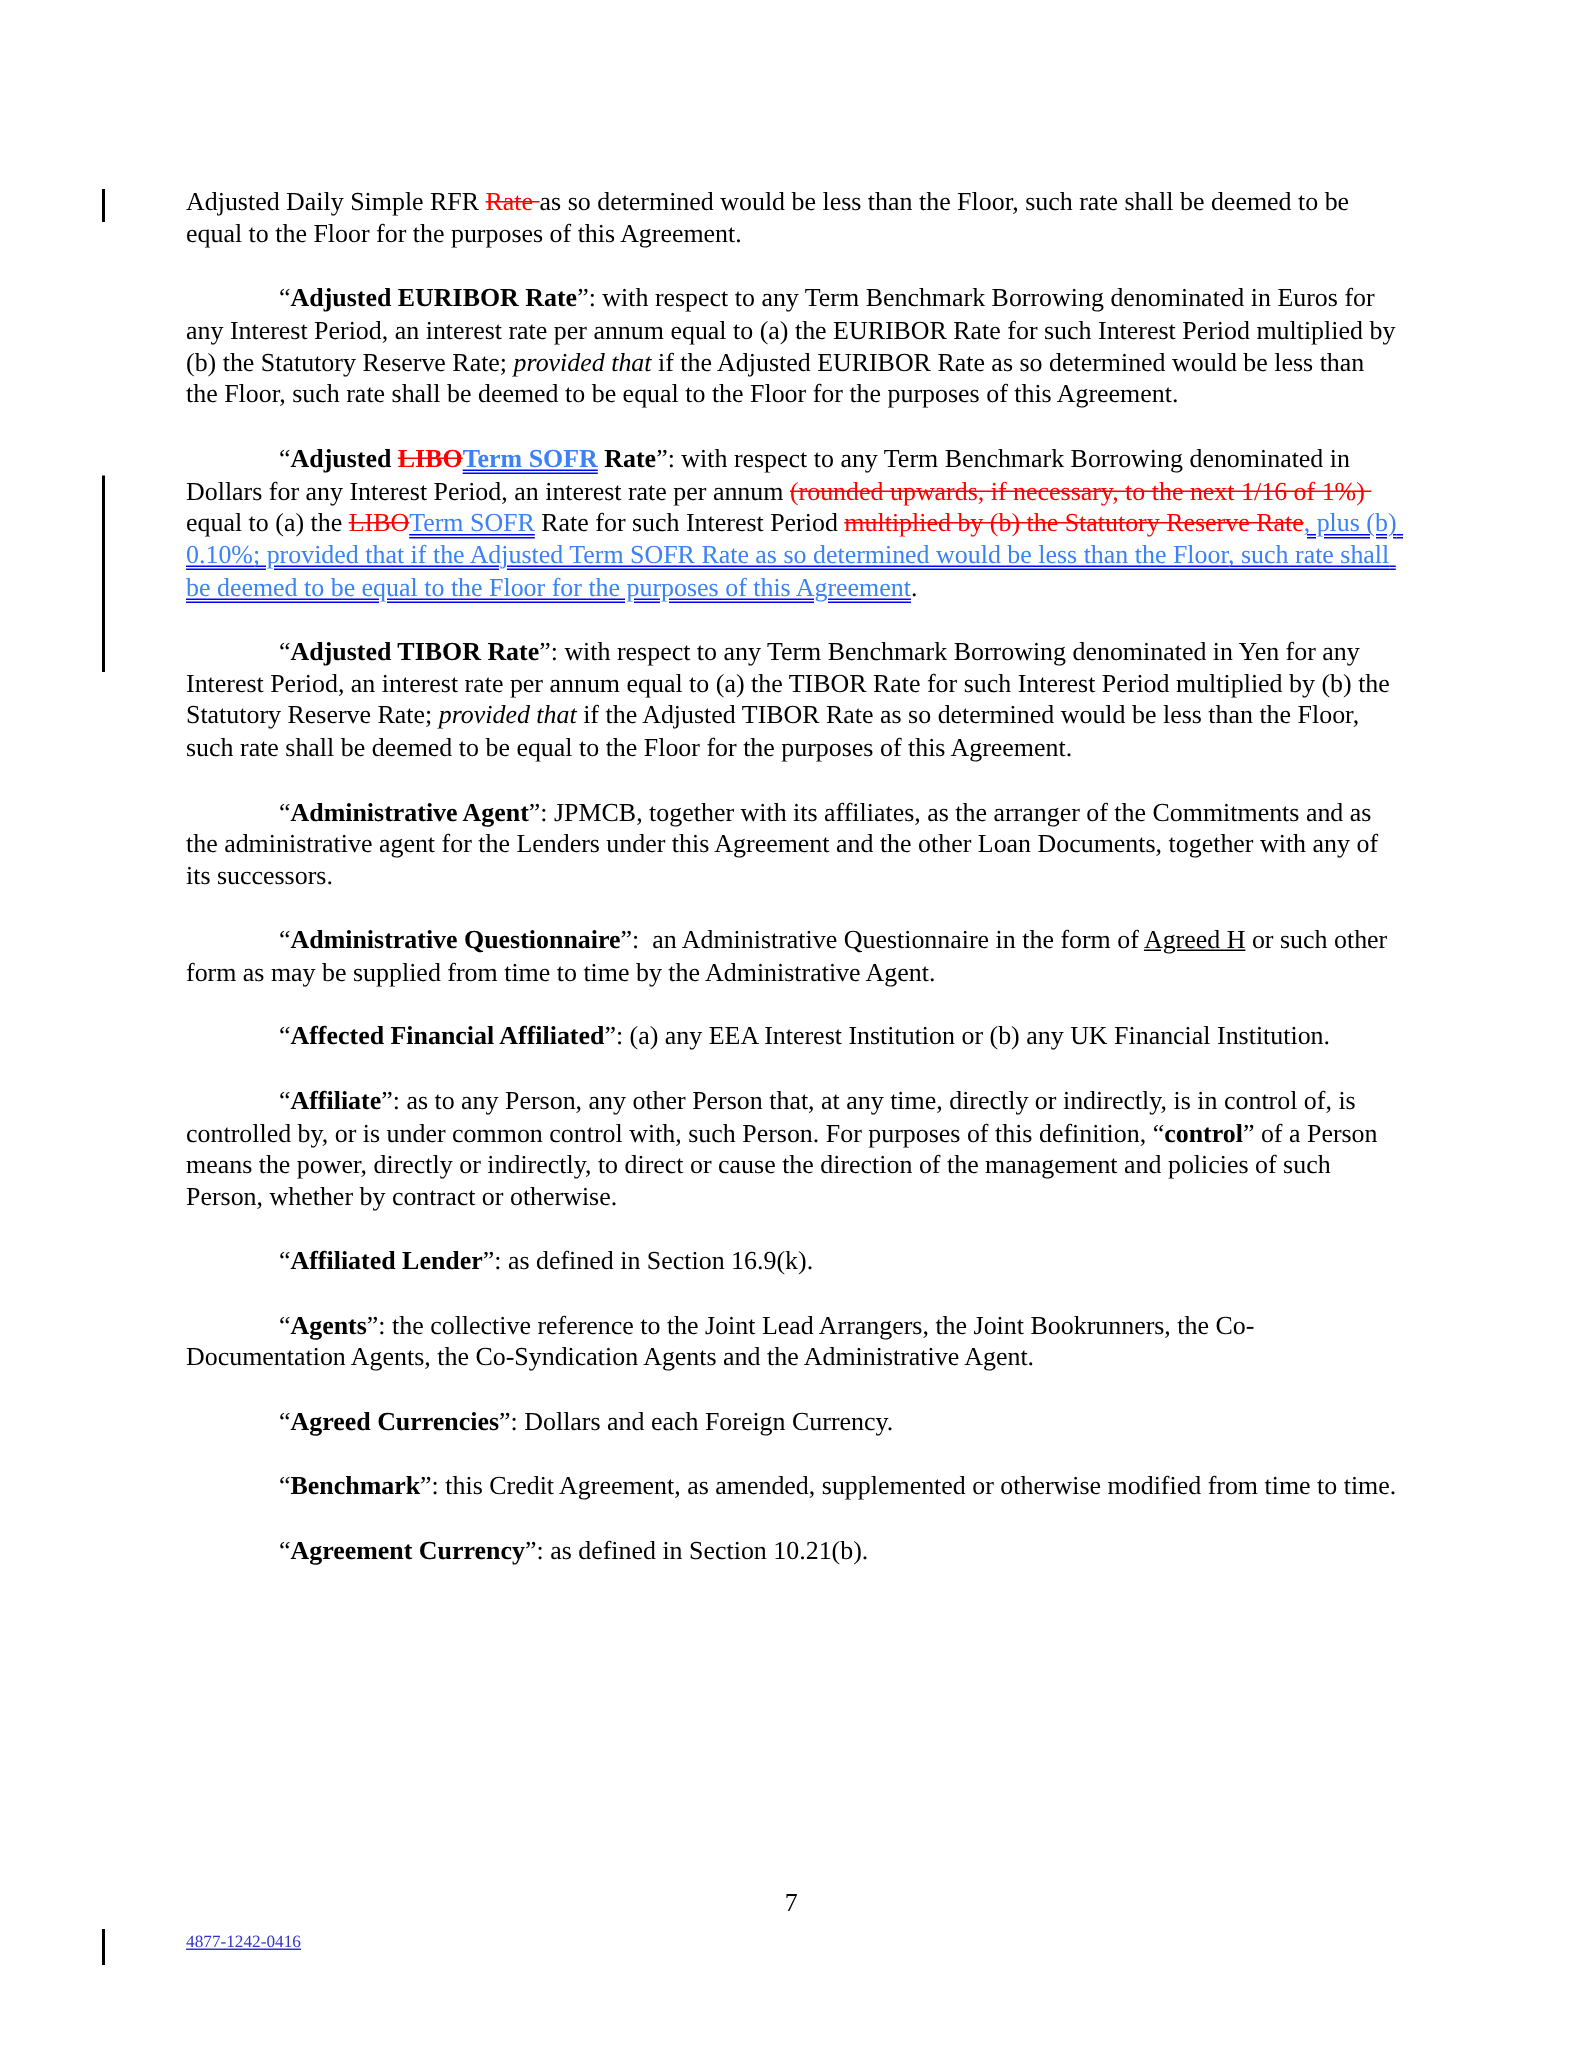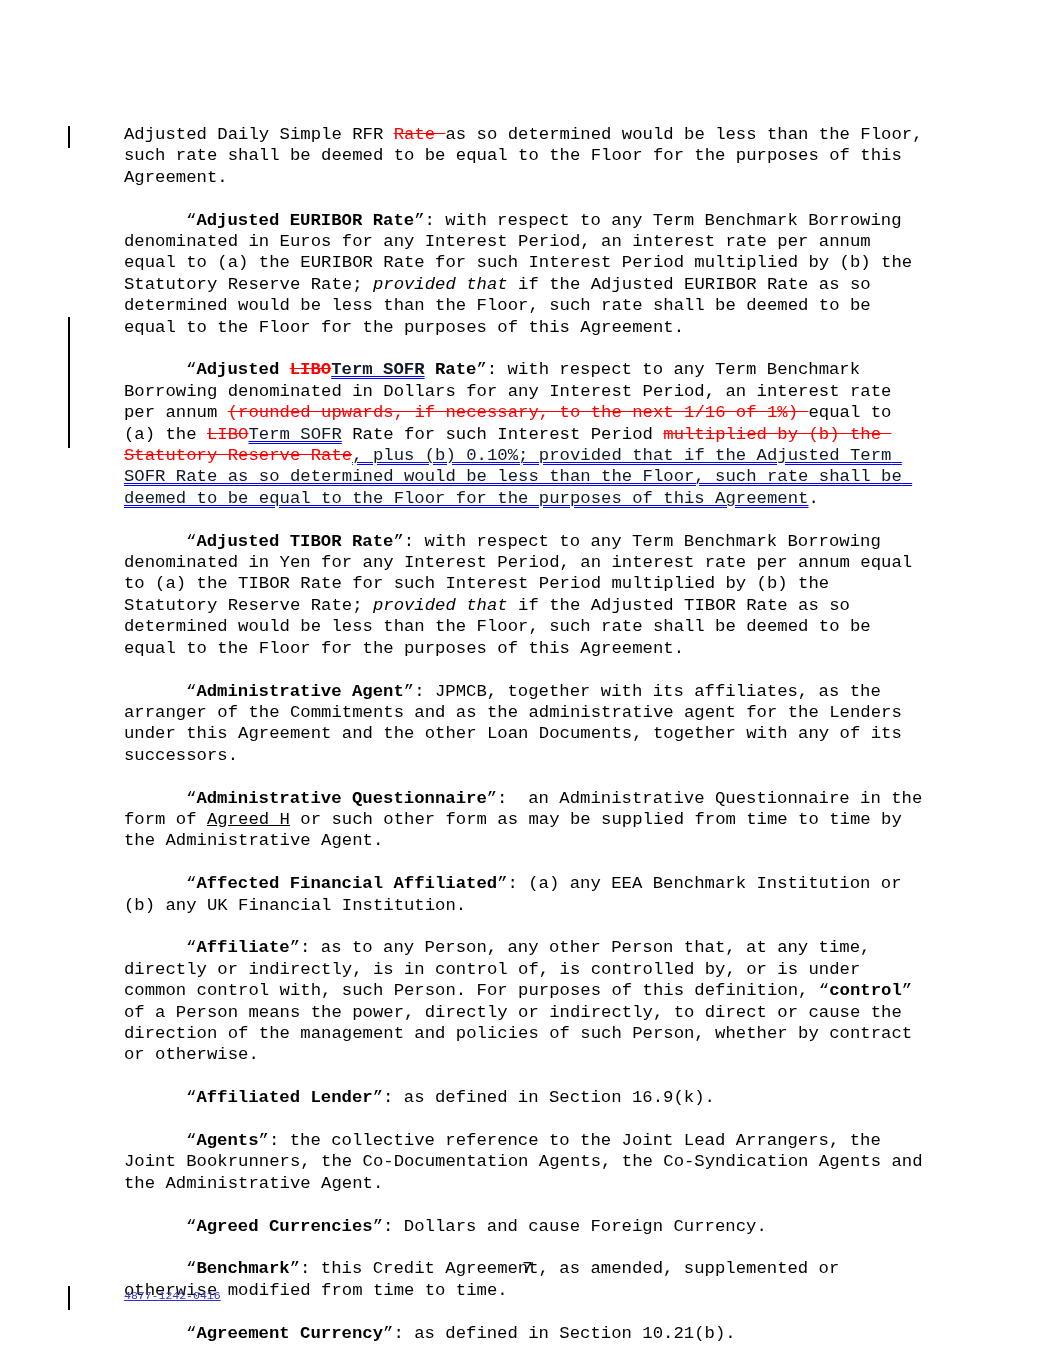--- a/index.html
+++ b/index.html
@@ -1,21 +1,21 @@
 <!DOCTYPE html>
 <html><head>
 <meta charset="utf-8">
 <style>
   html,body{margin:0;padding:0;background:#ffffff;}
   .page{
     position:relative;
     width:1055px;
     height:1365px;
     background:#ffffff;
-    font-family:Liberation Mono, monospace;
+    font-family:Liberation Serif, serif;
     color:#000000;
     overflow:hidden;
   }
   .content{
     position:absolute;
     left:124px;
     top:124px;
     width:808px;
   }
   p.para{
@@ -27,21 +27,21 @@
   }
   p.indent{ text-indent:62px; }
   .b{ font-weight:bold; }
   .i{ font-style:italic; }
   .del{
     color:#ff0000;
     text-decoration:line-through;
     text-decoration-color:#ff0000;
   }
   .ins{
-    color:#0f172a;
+    color:#3b82f6;
     text-decoration-line:underline;
     text-decoration-style:double;
     text-decoration-color:#0000ff;
     text-decoration-thickness:1px;
     text-underline-offset:2px;
   }
   .u{ text-decoration:underline; }
   .change-bar{
     position:absolute;
     left:68px;
@@ -78,25 +78,25 @@
   <div class="change-bar bar-2"></div>
   <div class="change-bar bar-3"></div>
 
   <div class="content">
       <p class="para"><span>Adjusted Daily Simple RFR </span><span class="del">Rate </span><span>as so determined would be less than the Floor, such rate shall be deemed to be equal to the Floor for the purposes of this Agreement.</span></p>
       <p class="para indent"><span>“</span><span class="b">Adjusted EURIBOR Rate</span><span>”: with respect to any Term Benchmark Borrowing denominated in Euros for any Interest Period, an interest rate per annum equal to (a) the EURIBOR Rate for such Interest Period multiplied by (b) the Statutory Reserve Rate; </span><span class="i">provided that</span><span> if the Adjusted EURIBOR Rate as so determined would be less than the Floor, such rate shall be deemed to be equal to the Floor for the purposes of this Agreement.</span></p>
       <p class="para indent"><span>“</span><span class="b">Adjusted </span><span class="b del">LIBO</span><span class="b ins">Term SOFR</span><span class="b"> Rate</span><span>”: with respect to any Term Benchmark Borrowing denominated in Dollars for any Interest Period, an interest rate per annum </span><span class="del">(rounded upwards, if necessary, to the next 1/16 of 1%) </span><span>equal to (a) the </span><span class="del">LIBO</span><span class="ins">Term SOFR</span><span> Rate for such Interest Period </span><span class="del">multiplied by (b) the Statutory Reserve Rate</span><span class="ins">, plus (b) 0.10%; provided that if the Adjusted Term SOFR Rate as so determined would be less than the Floor, such rate shall be deemed to be equal to the Floor for the purposes of this Agreement</span><span>.</span></p>
       <p class="para indent"><span>“</span><span class="b">Adjusted TIBOR Rate</span><span>”: with respect to any Term Benchmark Borrowing denominated in Yen for any Interest Period, an interest rate per annum equal to (a) the TIBOR Rate for such Interest Period multiplied by (b) the Statutory Reserve Rate; </span><span class="i">provided that</span><span> if the Adjusted TIBOR Rate as so determined would be less than the Floor, such rate shall be deemed to be equal to the Floor for the purposes of this Agreement.</span></p>
       <p class="para indent"><span>“</span><span class="b">Administrative Agent</span><span>”: JPMCB, together with its affiliates, as the arranger of the Commitments and as the administrative agent for the Lenders under this Agreement and the other Loan Documents, together with any of its successors.</span></p>
       <p class="para indent"><span>“</span><span class="b">Administrative Questionnaire</span><span>”:  an Administrative Questionnaire in the form of </span><span class="u">Agreed H</span><span> or such other form as may be supplied from time to time by the Administrative Agent.</span></p>
-      <p class="para indent"><span>“</span><span class="b">Affected Financial Affiliated</span><span>”: (a) any EEA Benchmark Institution or (b) any UK Financial Institution.</span></p>
+      <p class="para indent"><span>“</span><span class="b">Affected Financial Affiliated</span><span>”: (a) any EEA Interest Institution or (b) any UK Financial Institution.</span></p>
       <p class="para indent"><span>“</span><span class="b">Affiliate</span><span>”: as to any Person, any other Person that, at any time, directly or indirectly, is in control of, is controlled by, or is under common control with, such Person. For purposes of this definition, “</span><span class="b">control</span><span>” of a Person means the power, directly or indirectly, to direct or cause the direction of the management and policies of such Person, whether by contract or otherwise.</span></p>
       <p class="para indent"><span>“</span><span class="b">Affiliated Lender</span><span>”: as defined in Section 16.9(k).</span></p>
       <p class="para indent"><span>“</span><span class="b">Agents</span><span>”: the collective reference to the Joint Lead Arrangers, the Joint Bookrunners, the Co-Documentation Agents, the Co-Syndication Agents and the Administrative Agent.</span></p>
-      <p class="para indent"><span>“</span><span class="b">Agreed Currencies</span><span>”: Dollars and cause Foreign Currency.</span></p>
+      <p class="para indent"><span>“</span><span class="b">Agreed Currencies</span><span>”: Dollars and each Foreign Currency.</span></p>
       <p class="para indent"><span>“</span><span class="b">Benchmark</span><span>”: this Credit Agreement, as amended, supplemented or otherwise modified from time to time.</span></p>
       <p class="para indent"><span>“</span><span class="b">Agreement Currency</span><span>”: as defined in Section 10.21(b).</span></p>
     </div>
 
   <div class="page-number">7</div>
 
   <div class="doc-id">4877-1242-0416</div>
 
 </div>
 

